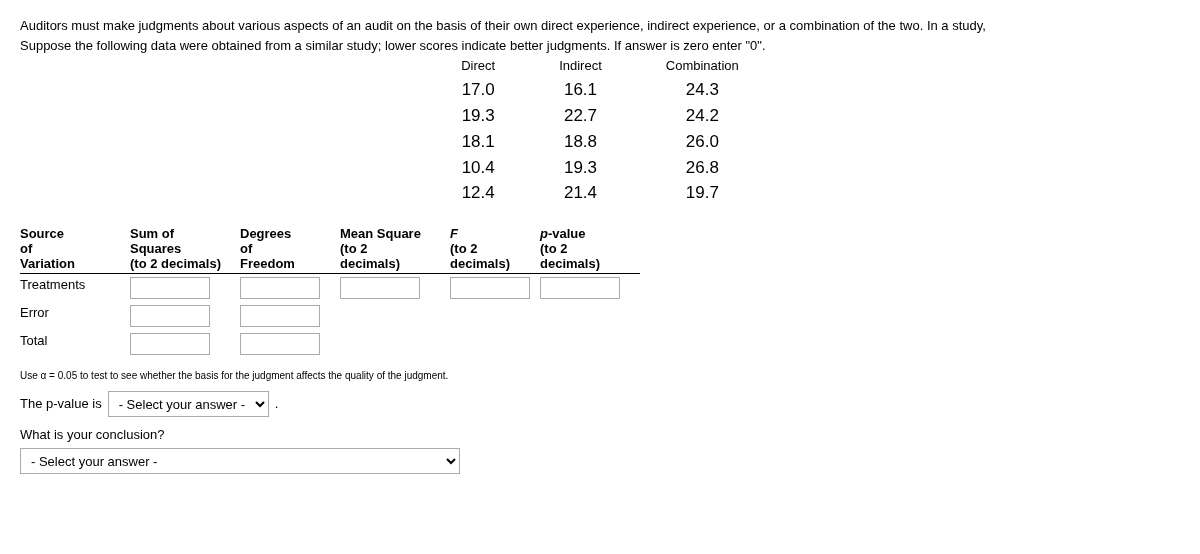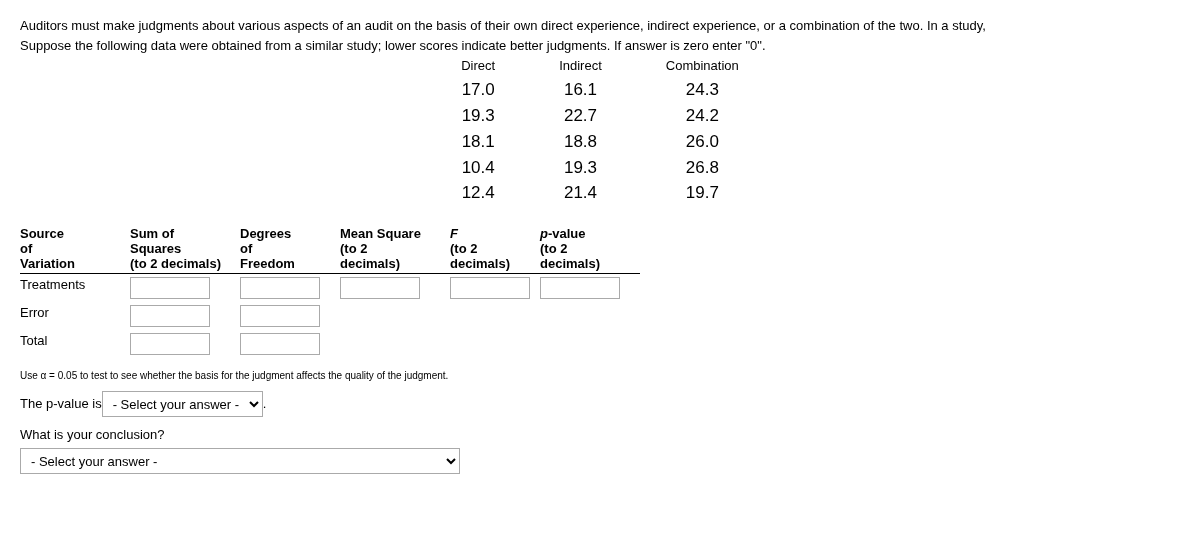--- a/index.html
+++ b/index.html
@@ -67,21 +67,21 @@
     .col-ss { width: 110px; }
     .col-df { width: 100px; }
     .col-ms { width: 110px; }
     .col-f { width: 90px; }
     .col-pval { width: 100px; }
     .p-row {
       margin-bottom: 10px;
       line-height: 1.7;
       display: flex;
       align-items: center;
-      gap: 0;
+      gap: 6px;
     }
     .p-row select {
       font-size: 13px;
       padding: 2px 6px;
       height: 26px;
       border: 1px solid #aaa;
       background: #fff;
     }
     .conclusion-label {
       margin-bottom: 6px;

